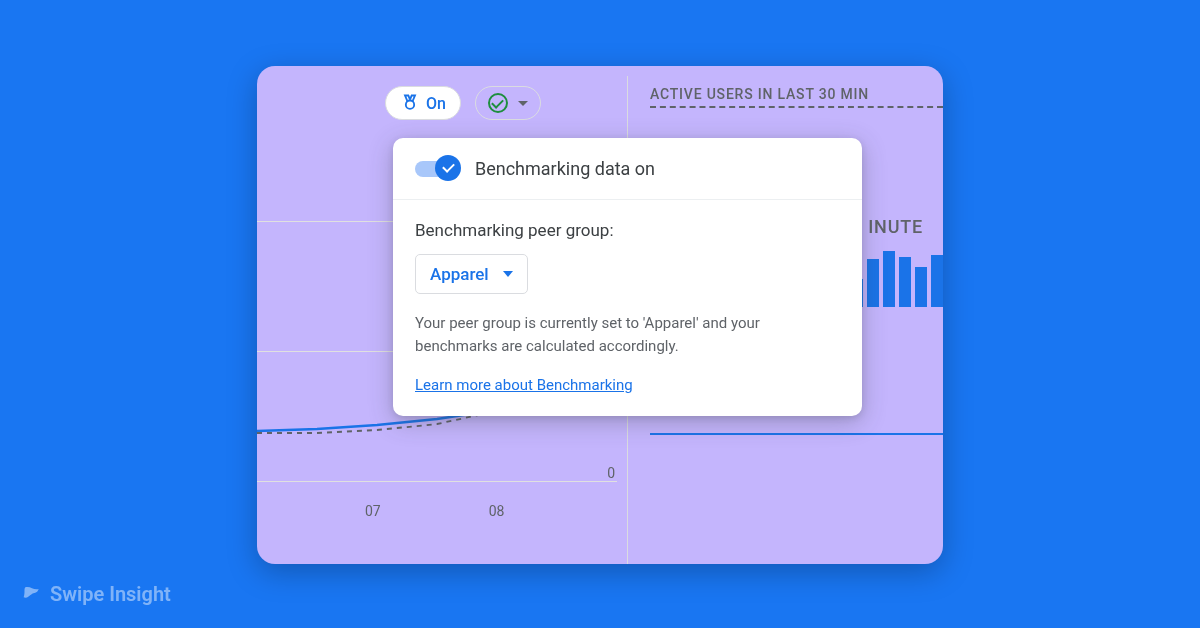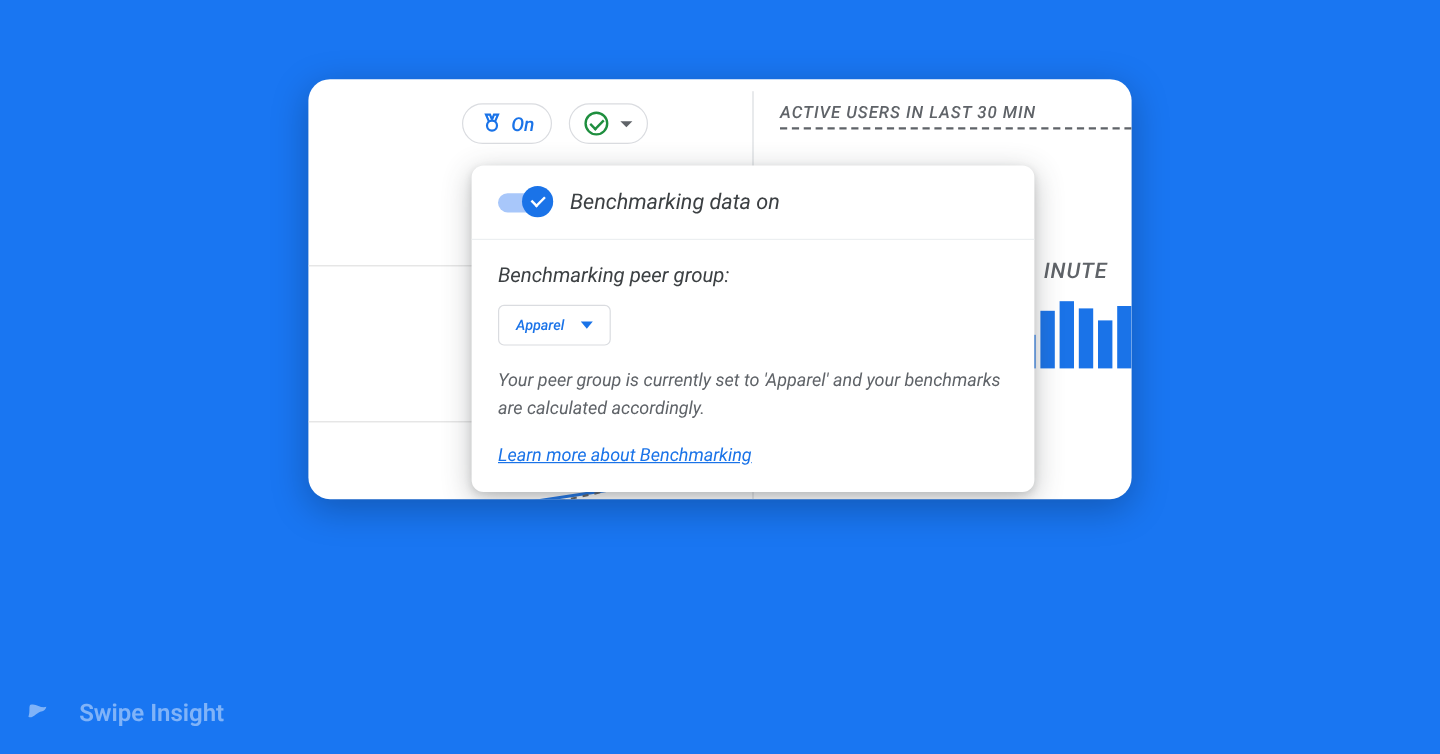--- a/index.html
+++ b/index.html
@@ -1,26 +1,25 @@
 <!DOCTYPE html>
 <html><head>
   <meta charset="utf-8">
   <style>
     * { margin: 0; padding: 0; box-sizing: border-box; font-family: 'Google Sans', Roboto, Arial, sans-serif; }
     body { width: 1200px; height: 628px; background: #1976f2; position: relative; overflow: hidden; }
     
     .card {
       position: absolute;
       left: 257px; top: 66px;
-      width: 686px; height: 350px;
-      background: #ffffff;
+      width: 686px; height: 498px;
+      background: #c4b5fd;
       border-radius: 18px;
       box-shadow: 0 8px 30px rgba(0,0,0,0.25);
       overflow: hidden;
-      font-style: italic;
     }
     
     
     .toolbar { position: absolute; top: 20px; left: 128px; display: flex; gap: 14px; align-items: center; }
     .pill { display: inline-flex; align-items: center; gap: 6px; border: 1.5px solid #dadce0; border-radius: 22px; padding: 6px 14px; background: #fff; font-size: 16px; font-weight: 500; }
     .pill.on { color: #1a73e8; }
     .badge-icon { width: 20px; height: 20px; display: inline-block; }
     .status-pill { display: inline-flex; align-items: center; gap: 10px; border: 1.5px solid #dadce0; border-radius: 22px; padding: 6px 12px; }
     .check-circle { width: 20px; height: 20px; border: 2px solid #1e8e3e; border-radius: 50%; display: inline-flex; align-items: center; justify-content: center; }
     .check-circle::after { content: ''; width: 5px; height: 9px; border: solid #1e8e3e; border-width: 0 2px 2px 0; transform: rotate(45deg); margin-top: -2px; }
@@ -57,26 +56,26 @@
       box-shadow: 0 6px 24px rgba(60,64,67,0.3), 0 2px 6px rgba(60,64,67,0.15);
       z-index: 10;
     }
     .pop-head { display: flex; align-items: center; gap: 18px; padding: 20px 22px; border-bottom: 1px solid #eceff1; }
     .toggle { position: relative; width: 42px; height: 16px; background: #a8c7fa; border-radius: 10px; }
     .toggle-thumb { position: absolute; right: -4px; top: -6px; width: 26px; height: 26px; background: #1a73e8; border-radius: 50%; display: flex; align-items: center; justify-content: center; }
     .toggle-thumb::after { content: ''; width: 5px; height: 9px; border: solid #fff; border-width: 0 2.5px 2.5px 0; transform: rotate(45deg); margin-top: -2px; }
     .pop-title { font-size: 18px; color: #3c4043; }
     .pop-body { padding: 20px 22px 22px; }
     .pop-label { font-size: 17px; color: #3c4043; margin-bottom: 14px; }
-    .dropdown { display: inline-flex; align-items: center; gap: 14px; border: 1.5px solid #dadce0; border-radius: 5px; padding: 9px 14px; color: #1a73e8; font-size: 12px; font-weight: 500; margin-bottom: 18px; }
+    .dropdown { display: inline-flex; align-items: center; gap: 14px; border: 1.5px solid #dadce0; border-radius: 5px; padding: 9px 14px; color: #1a73e8; font-size: 17px; font-weight: 500; margin-bottom: 18px; }
     .dd-caret { width: 0; height: 0; border-left: 5px solid transparent; border-right: 5px solid transparent; border-top: 6px solid #1a73e8; }
     .pop-desc { font-size: 15px; color: #5f6368; line-height: 1.5; margin-bottom: 18px; }
     .pop-link { font-size: 15px; color: #1a73e8; text-decoration: underline; }
     
-    .watermark { position: absolute; left: 22px; bottom: 22px; color: rgba(255,255,255,0.45); font-size: 20px; font-weight: 600; display: flex; align-items: center; gap: 24px; }
+    .watermark { position: absolute; left: 22px; bottom: 22px; color: rgba(255,255,255,0.45); font-size: 20px; font-weight: 600; display: flex; align-items: center; gap: 8px; }
     .wm-icon { width: 20px; height: 20px; }
   </style>
 </head>
 <body>
 
 <div class="card">
 
   <div class="toolbar">
     <div class="pill on">
       <span class="badge-icon">

